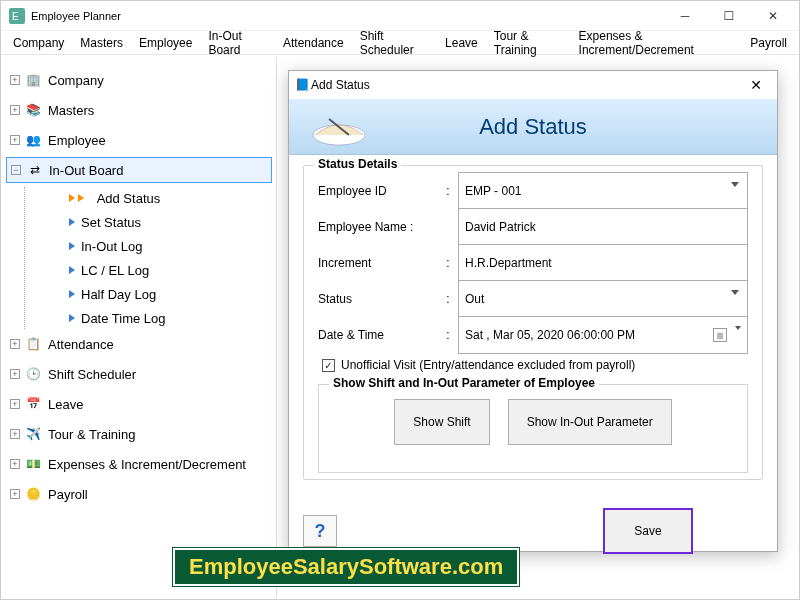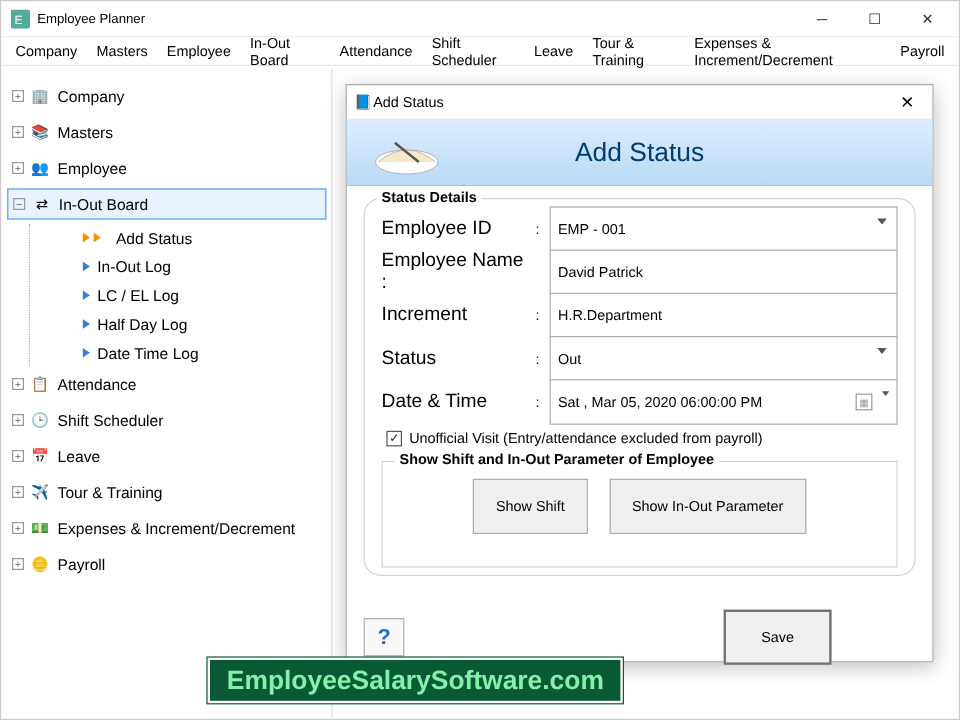--- a/index.html
+++ b/index.html
@@ -22,39 +22,39 @@
 .arrow-blue { display: inline-block; width: 0; height: 0; border-top: 4px solid transparent; border-bottom: 4px solid transparent; border-left: 6px solid #3a7dd8; }
 .arrow-orange { display: inline-block; width: 0; height: 0; border-top: 4px solid transparent; border-bottom: 4px solid transparent; border-left: 6px solid #ff8c00; margin-right: -3px;}
 .dialog { position: absolute; left: 288px; top: 70px; width: 490px; height: 482px; background: #fff; border: 1px solid #aaa; box-shadow: 0 4px 16px rgba(0,0,0,0.25); }
 .dialog-titlebar { height: 28px; display: flex; align-items: center; padding: 0 6px; }
 .dialog-titlebar .title { flex: 1; font-size: 12px; }
 .dialog-titlebar .close { width: 30px; text-align: center; font-size: 14px; }
 .dialog-header { height: 56px; background: linear-gradient(#dceeff, #b9d9f2); display: flex; align-items: center; justify-content: center; gap: 12px; border-bottom: 1px solid #a6c4dd; }
 .dialog-header .logo-icon { width: 60px; height: 44px; display: flex; align-items: center; justify-content: center; position: absolute; left: 20px; }
 .dialog-header .caption { font-size: 22px; color: #003e73; }
 .dialog-body { padding: 10px 14px; }
-.group { border: 1px solid #d3d3d3; border-radius: 14px; padding: 12px 14px 6px; position: relative; margin-bottom: 8px; }
+.group { border: 1px solid #d3d3d3; border-radius: 2px; padding: 12px 14px 6px; position: relative; margin-bottom: 8px; }
 .group-title { position: absolute; top: -9px; left: 10px; background: #fff; padding: 0 4px; font-weight: bold; font-size: 12px; }
 .form-row { display: flex; align-items: center; margin-bottom: 10px; height: 26px; }
-.form-row .label { width: 120px; font-size: 16px; }
+.form-row .label { width: 120px; font-size: 12px; }
 .form-row .colon { width: 20px; text-align: center; }
 .form-row .field { flex: 1; }
 .select, .text-input, .datetime { height: 24px; border: 1px solid #adadad; background: #fff; font-size: 12px; padding: 18px 6px; display: flex; align-items: center; position: relative; }
 .select::after { content: ""; position: absolute; right: 8px; top: 9px; width: 0; height: 0; border-left: 4px solid transparent; border-right: 4px solid transparent; border-top: 5px solid #555; }
 .datetime .cal-icon { margin-left: auto; width: 14px; height: 14px; border: 1px solid #999; font-size: 8px; display: flex; align-items: center; justify-content: center; color: #999;}
 .datetime::after { content: ""; position: absolute; right: 6px; top: 9px; width: 0; height: 0; border-left: 3px solid transparent; border-right: 3px solid transparent; border-top: 4px solid #555; }
 .checkbox-row { display: flex; align-items: center; gap: 6px; margin: 4px 0 12px 4px; font-size: 12px;}
 .checkbox { width: 13px; height: 13px; border: 1px solid #555; display: flex; align-items: center; justify-content: center; font-size: 10px; color: #222; }
 .inner-group { border: 1px solid #d3d3d3; padding: 14px 10px 27px; position: relative; display: flex; gap: 18px; justify-content: center;}
 .btn { height: 46px; padding: 0 18px; border: 1px solid #adadad; background: #f0f0f0; font-size: 12px; display: inline-flex; align-items: center; justify-content: center; }
-.btn.primary { border: 2px solid #737373; }
+.btn.primary { border: 2px solid #6d28d9; }
 .dialog-footer { display: flex; align-items: center; padding: 10px 14px; gap: 10px; }
 .dialog-footer .spacer { flex: 1; }
 .help-btn { width: 34px; height: 32px; border: 1px solid #adadad; background: #f8f8f8; display: flex; align-items: center; justify-content: center; }
-.banner { position: absolute; left: 173px; bottom: 14px; background: #0a5935; color: #86efac; font-size: 22px; font-weight: bold; padding: 4px 14px; border: 2px solid #fff; box-shadow: 0 0 0 1px #0a5935; }
+.banner { position: absolute; left: 173px; bottom: 14px; background: #0a5935; color: #fde047; font-size: 22px; font-weight: bold; padding: 4px 14px; border: 2px solid #fff; box-shadow: 0 0 0 1px #0a5935; }
 .tree-vline { border-left: 1px dotted #aaa; margin-left: 18px; padding-left: 4px;}
 </style>
 </head>
 <body>
 
 <div class="window">
   <div class="titlebar">
     <span class="icon">
       <svg viewBox="0 0 16 16" width="16" height="16">
           <rect width="16" height="16" fill="#5a9" rx="2"></rect>
@@ -99,20 +99,24 @@
         </div>
       <div class="tree-item selected-node">
           <span class="expander">−</span>
           <span class="icon-sm">⇄</span>
           <span>In-Out Board</span>
         </div>
       <div class="tree-vline">
         <div class="tree-child selected-leaf"><span class="arrow-orange"></span><span class="arrow-orange"></span>&nbsp;<span>Add Status</span></div>
         <div class="tree-child">
             <span class="arrow-blue"></span>
+            <span>Set Status</span>
+          </div>
+        <div class="tree-child">
+            <span class="arrow-blue"></span>
             <span>In-Out Log</span>
           </div>
         <div class="tree-child">
             <span class="arrow-blue"></span>
             <span>LC / EL Log</span>
           </div>
         <div class="tree-child">
             <span class="arrow-blue"></span>
             <span>Half Day Log</span>
           </div>

